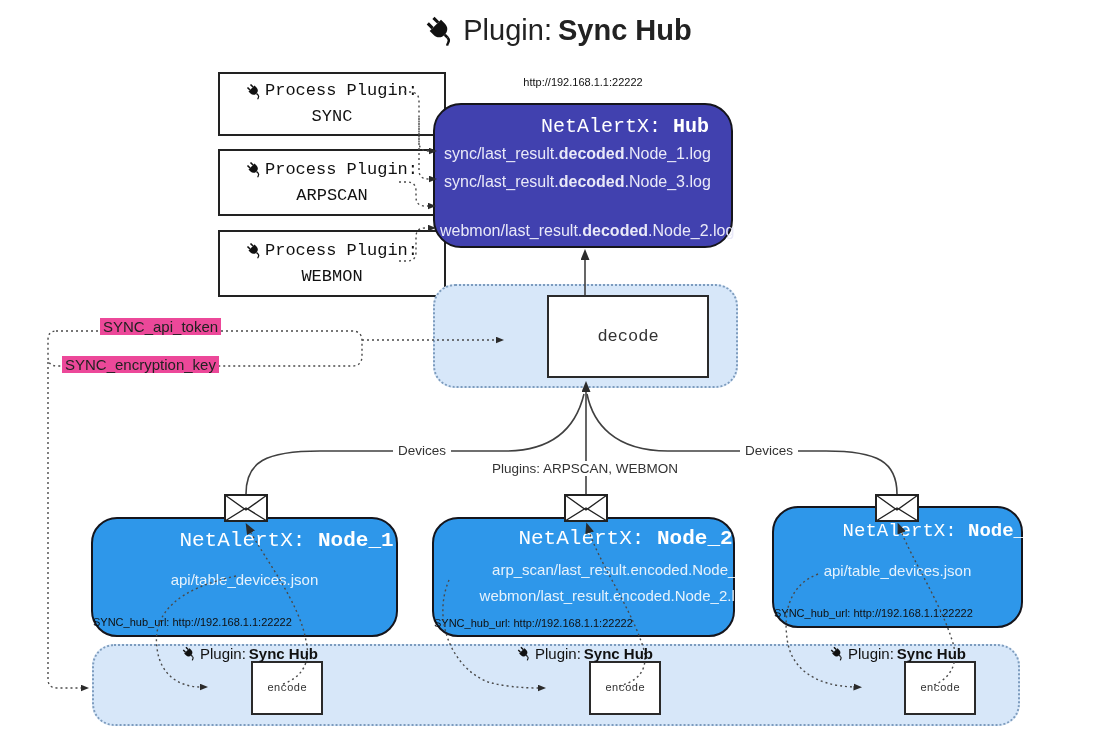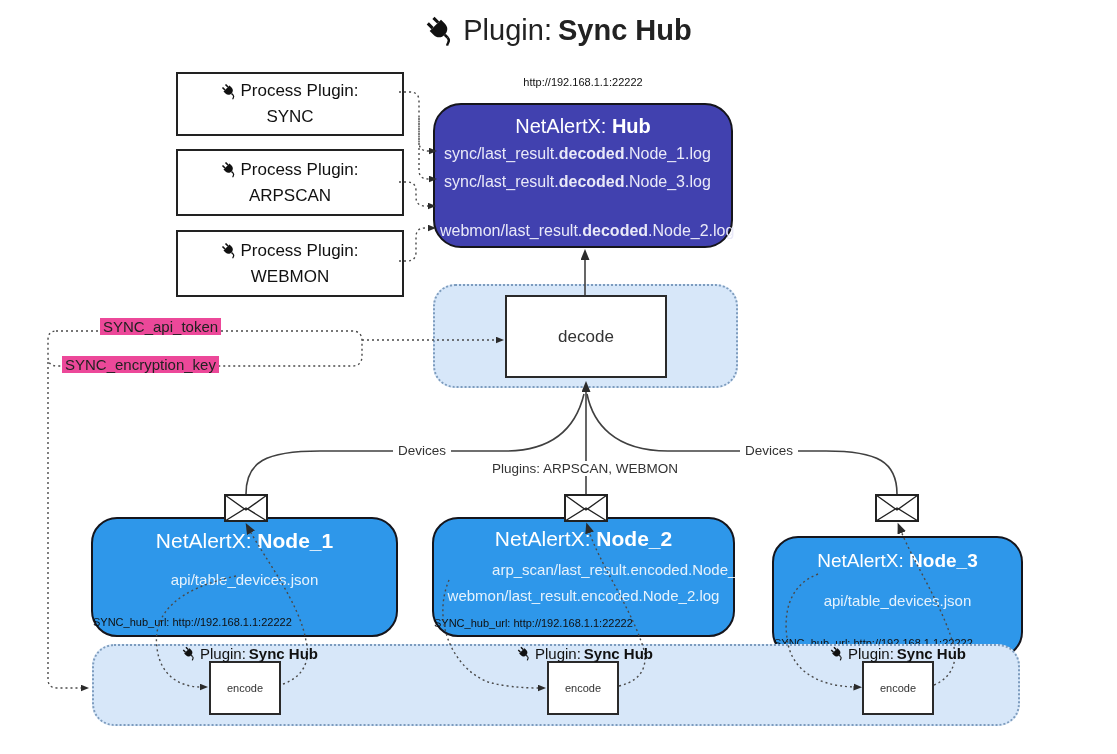--- a/index.html
+++ b/index.html
@@ -2,21 +2,21 @@
 <html style="--hub-fill: #4141af; --node-fill: #2e97ea; --panel-fill: #d7e7f9; --line: #404040;"><head>
 <meta charset="utf-8">
 <style>
   :root{
     --hub-fill:#4141af; --node-fill:#2e97ea; --panel-fill:#d7e7f9; --line:#404040;
   }
   html,body{margin:0;padding:0;background:#fff;}
   #stage{position:relative;width:1117px;height:754px;background:#fff;overflow:hidden;
          font-family:"Liberation Sans",sans-serif;color:#1a1a1a;}
   .abs{position:absolute;}
-  .mono{font-family:Liberation Sans, sans-serif;}
+  .mono{font-family:Liberation Mono, monospace;margin-left:42px;}
   .b{font-weight:bold;}
   
   .title{left:0;top:14px;width:1117px;display:flex;justify-content:center;align-items:center;
          gap:6px;font-size:29px;color:#222;}
   
   .ppbox{left:176px;width:224px;background:#fff;border:2px solid #222;
          display:flex;flex-direction:column;align-items:center;justify-content:center;
          font-size:17px;line-height:26px;color:#111;}
   .ppline{display:flex;align-items:center;gap:2px;}
   
@@ -132,25 +132,25 @@
     </div>
     <div class="abs nodefile" style="top:52px;">api/table_devices.json</div>
     <div class="abs nodeurl" style="bottom:7px;">SYNC_hub_url: http://192.168.1.1:22222</div>
   </div>
 
   <div class="abs node" style="left:432px;top:517px;width:303px;height:120px;">
     <div class="abs nodetitle mono" style="top:8px;">
       <span>NetAlertX: </span><span class="b">Node_2</span>
     </div>
     <div class="abs nodefile" style="top:42px;padding-left:47px;">arp_scan/last_result.encoded.Node_2.log</div>
-    <div class="abs nodefile" style="top:68px;">webmon/last_result.encoded.Node_2.log</div>
+    <div class="abs nodefile" style="top:68px;padding-left:32px;">webmon/last_result.encoded.Node_2.log</div>
     <div class="abs nodeurl" style="bottom:6px;">SYNC_hub_url: http://192.168.1.1:22222</div>
   </div>
 
-  <div class="abs node" style="left:772px;top:536px;width:251px;height:122px;">
+  <div class="abs node" style="left:772px;top:506px;width:251px;height:122px;">
     <div class="abs nodetitle mono" style="top:12px;font-size:19px;">
       <span>NetAlertX: </span><span class="b">Node_3</span>
     </div>
     <div class="abs nodefile" style="top:54px;">api/table_devices.json</div>
     <div class="abs nodeurl" style="bottom:7px;">SYNC_hub_url: http://192.168.1.1:22222</div>
   </div>
 
   <div class="abs panel strip"></div>
 
   <div class="abs sp-label" style="left:250px;">

